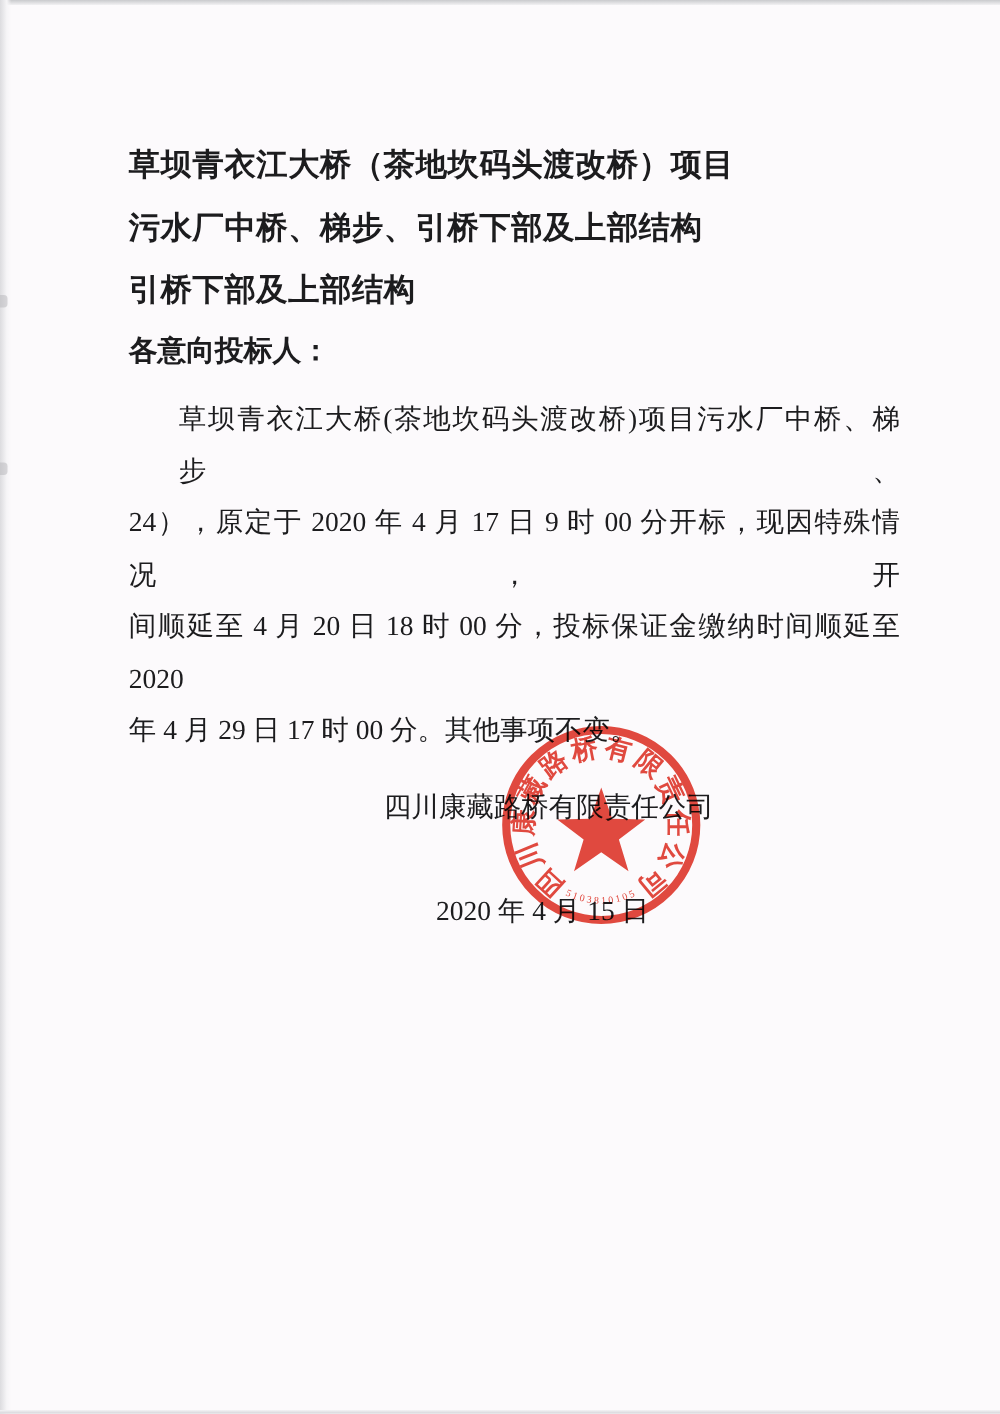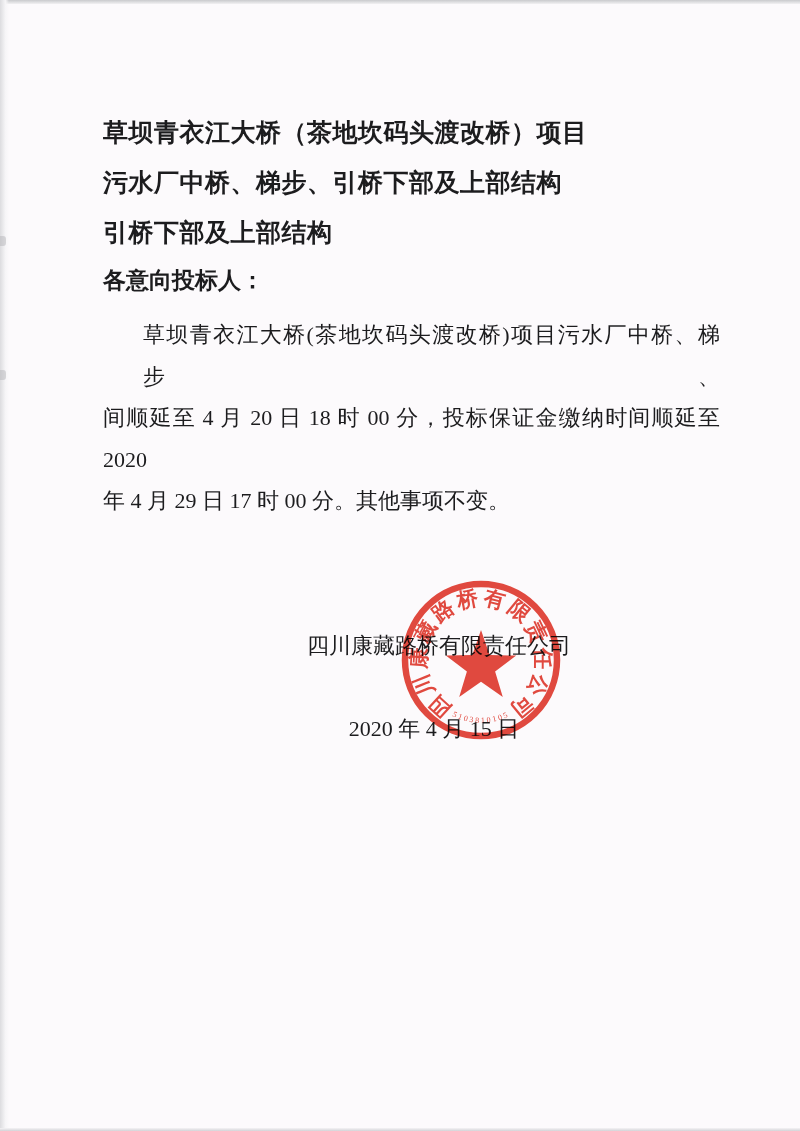--- a/index.html
+++ b/index.html
@@ -77,20 +77,21 @@
 <div class="title-block">
   <div>草坝青衣江大桥（茶地坎码头渡改桥）项目</div>
   <div>污水厂中桥、梯步、引桥下部及上部结构</div>
   <div>引桥下部及上部结构</div>
 </div>
 
 <div class="salutation">各意向投标人：</div>
 
 <div class="para">
   <div class="line jl indent">草坝青衣江大桥(茶地坎码头渡改桥)项目污水厂中桥、梯步、</div>
+  <div class="line jl">24），原定于 2020 年 4 月 17 日 9 时 00 分开标，现因特殊情况，开</div>
   <div class="line jl">间顺延至 4 月 20 日 18 时 00 分，投标保证金缴纳时间顺延至 2020</div>
   <div class="line">年 4 月 29 日 17 时 00 分。其他事项不变。</div>
 </div>
 
 <div class="company-line">四川康藏路桥有限责任公司</div>
 <div class="date-line">2020 年 4 月 15 日</div>
 
 <svg class="seal" viewBox="0 0 166 166" xmlns="http://www.w3.org/2000/svg">
   <defs>
     <path id="sealArcPath" d="M 57.2 131.6 A 55 55 0 1 1 108.8 131.6" fill="none"></path>

